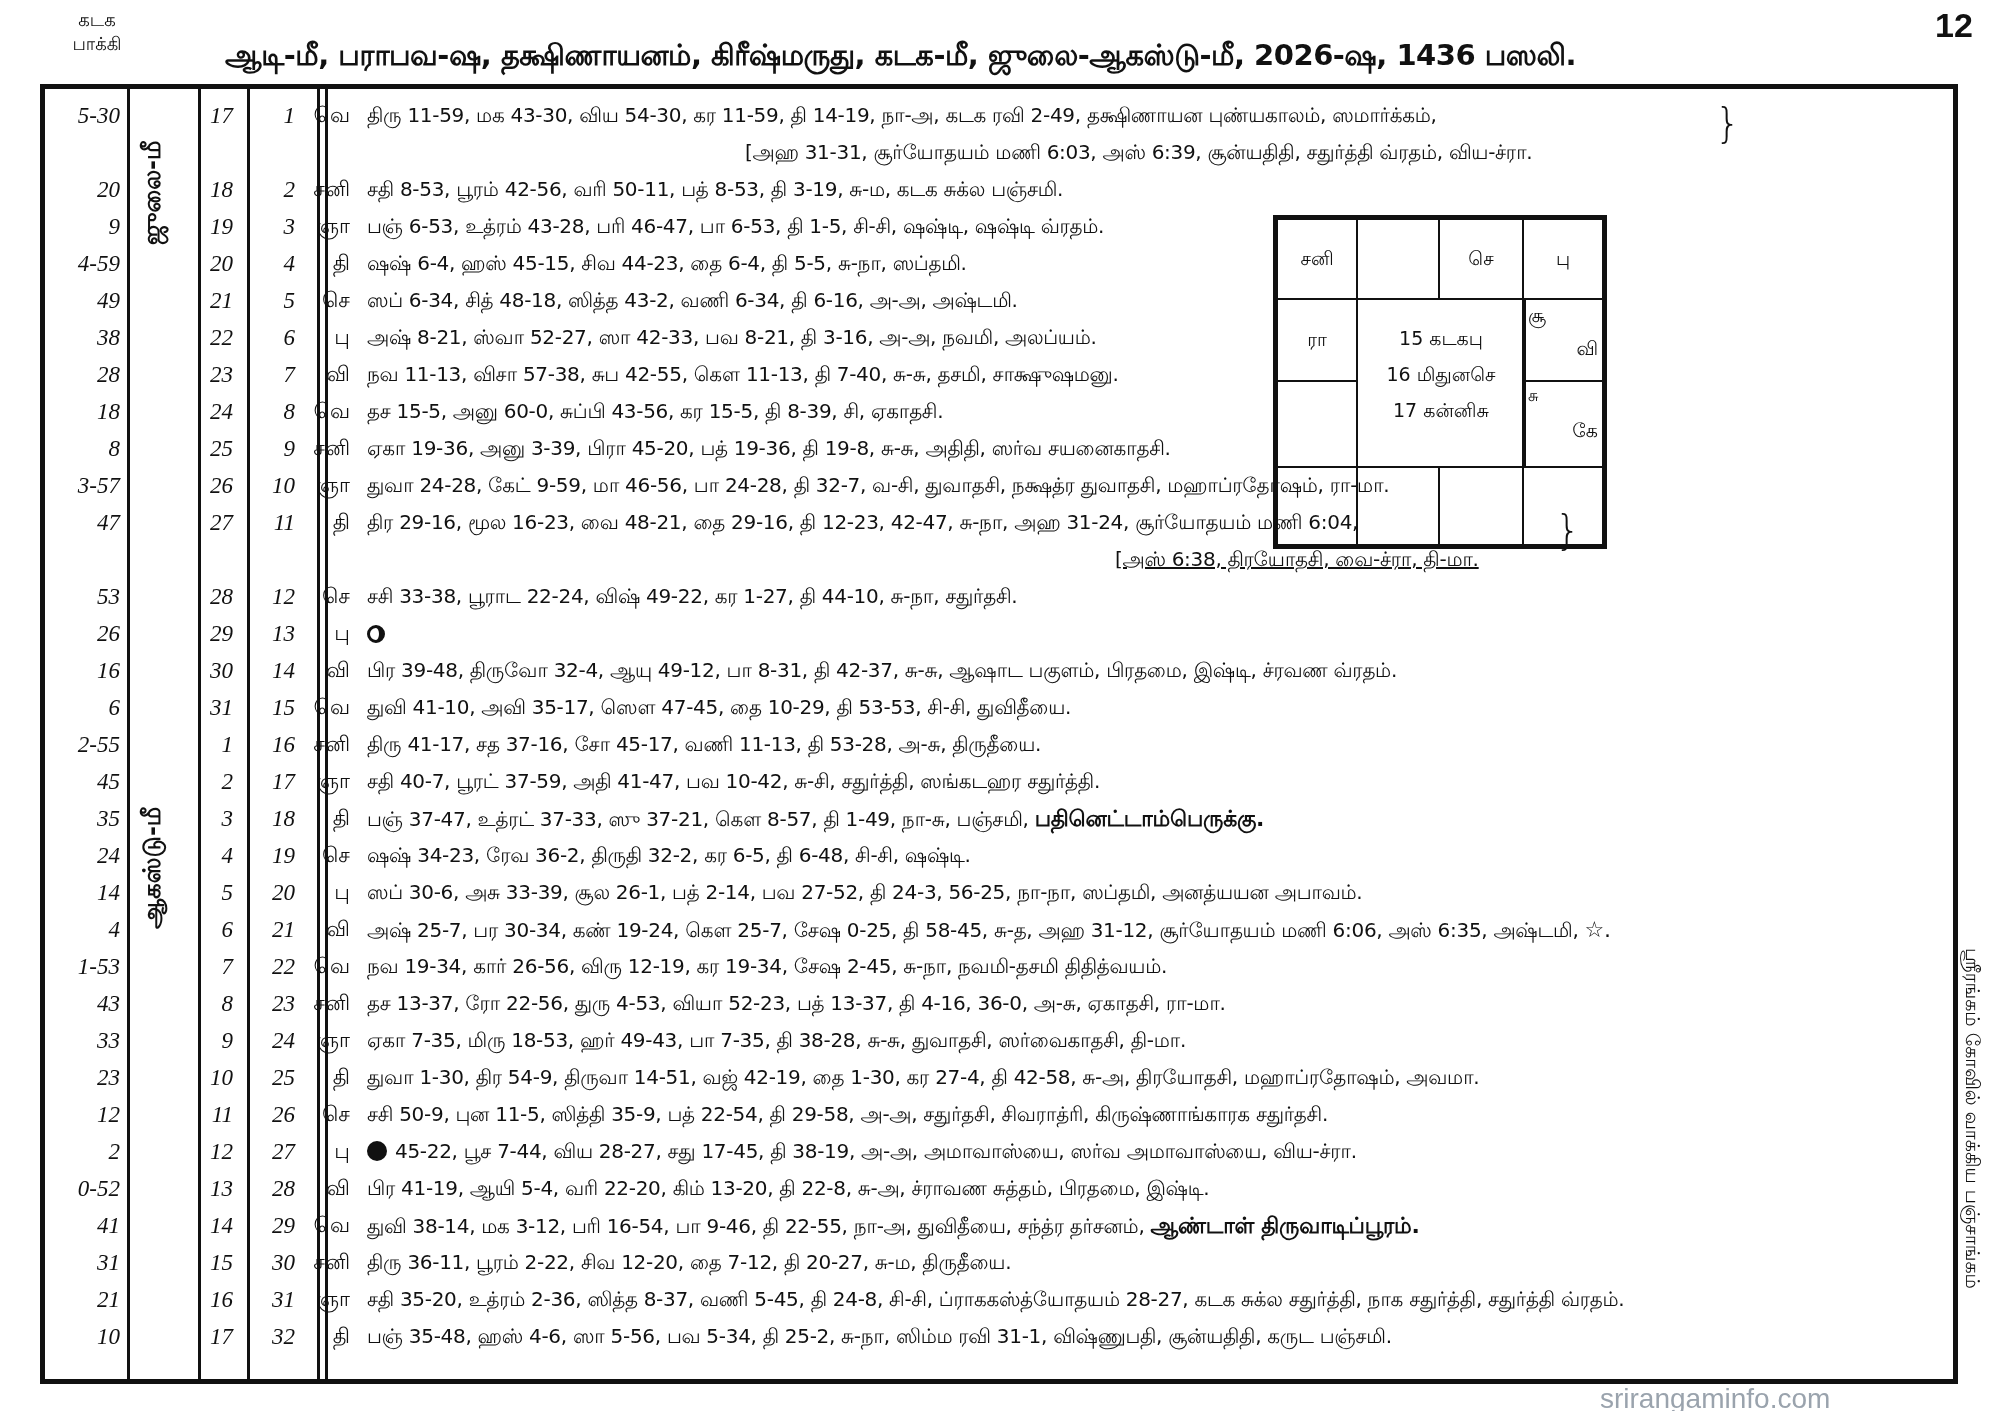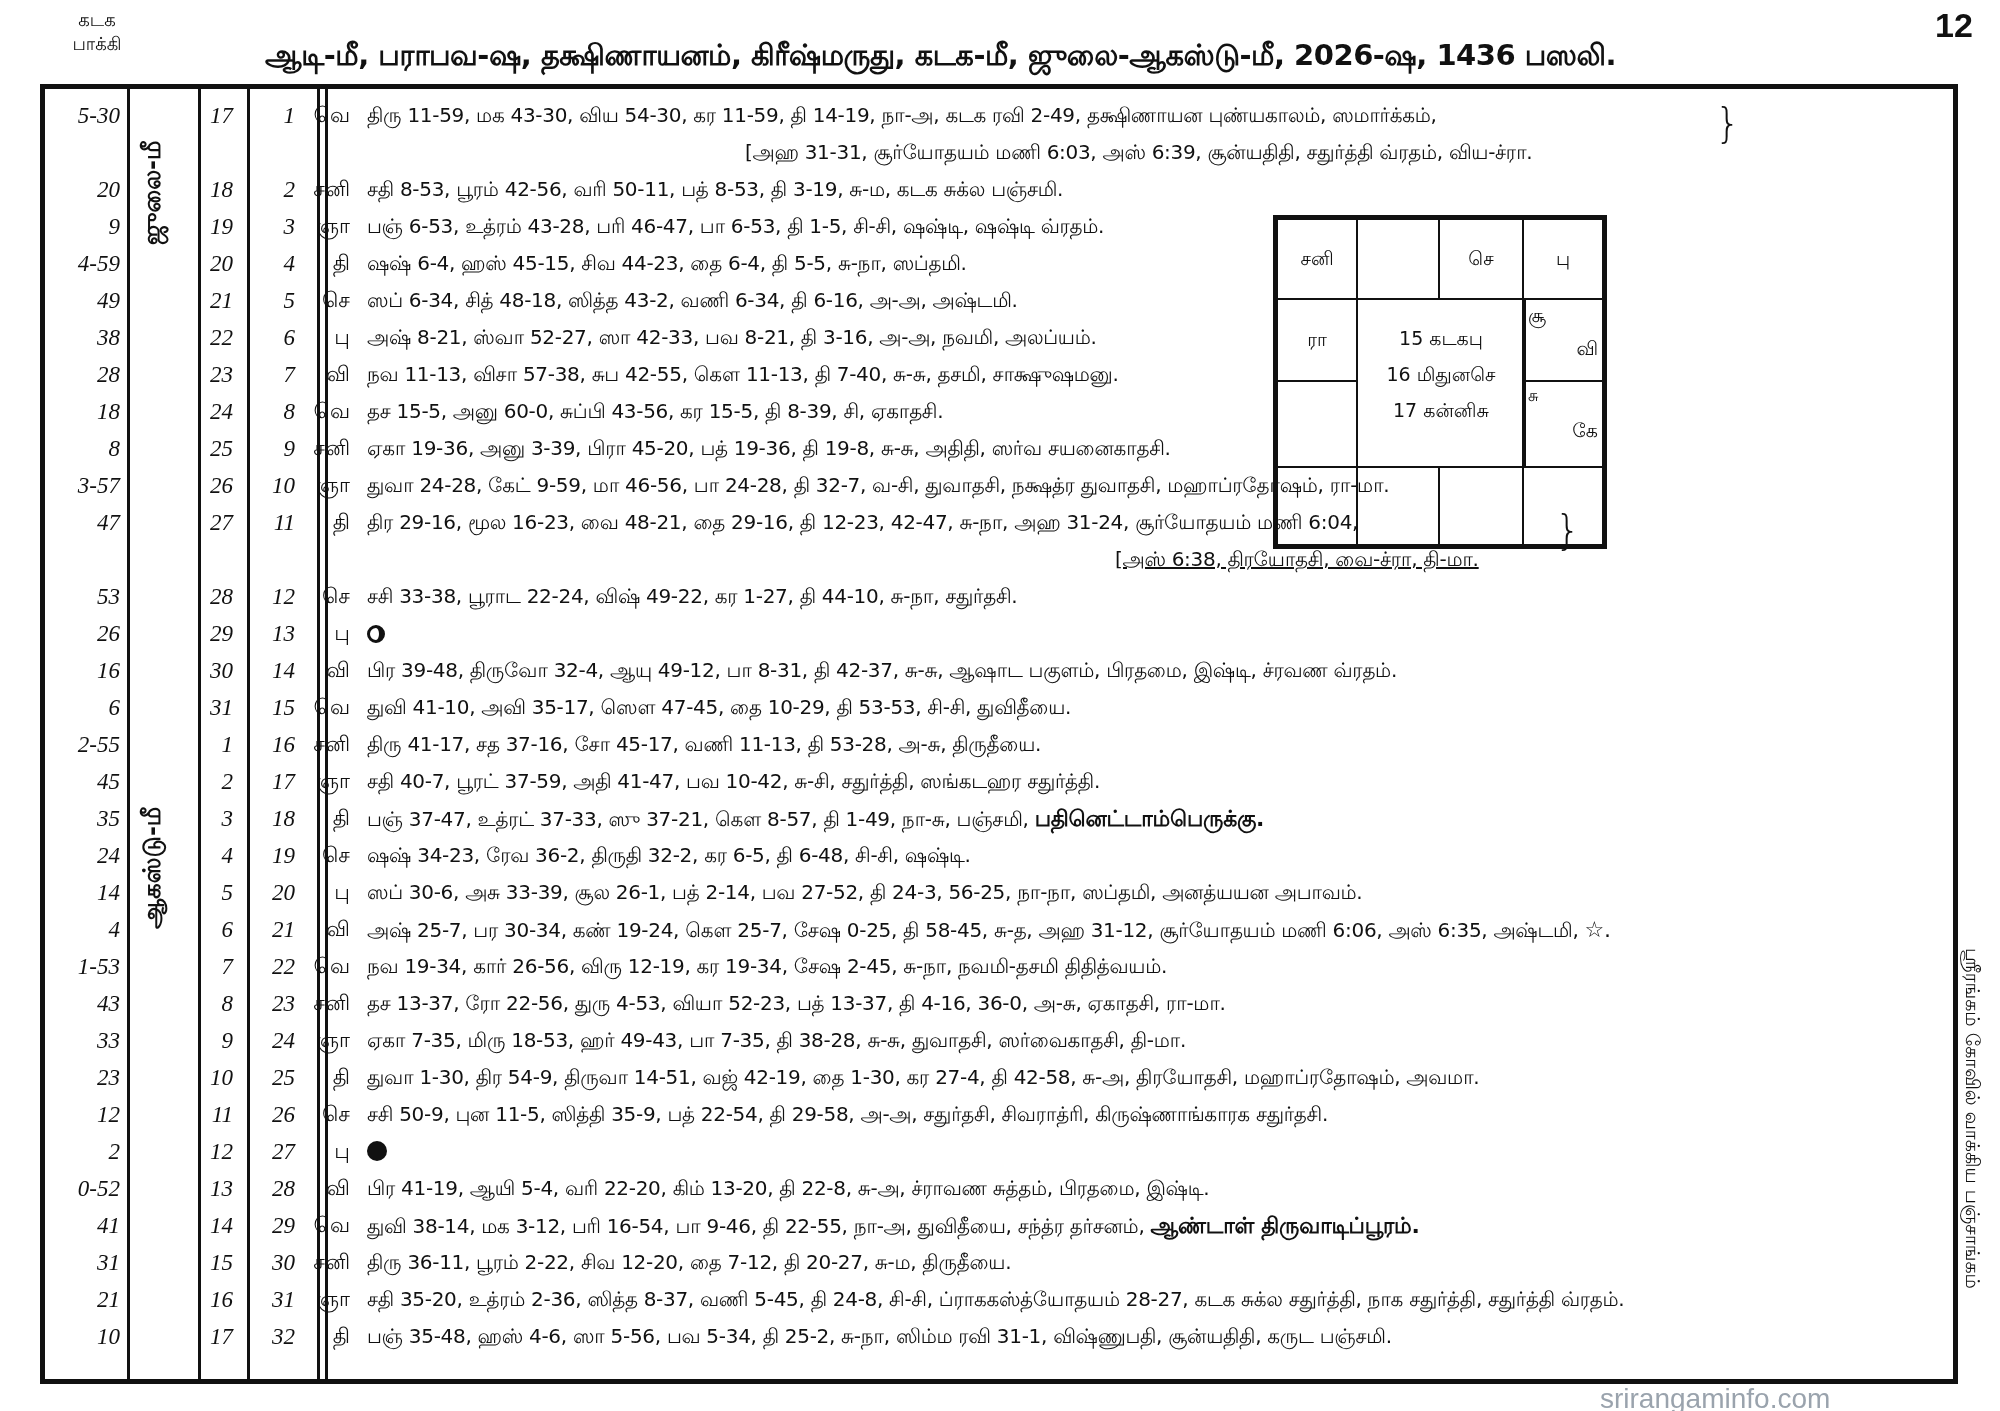--- a/index.html
+++ b/index.html
@@ -3,21 +3,21 @@
 <meta charset="utf-8">
 <style>
   html, body { margin: 0; padding: 0; background: #ffffff; }
   body { width: 2000px; height: 1411px; position: relative; overflow: hidden;
          font-family: "DejaVu Sans", "Liberation Sans", sans-serif; color: #111; }
   .page-number { position: absolute; left: 1935px; top: 6px; font-size: 34px; font-weight: bold;
                  font-family: "Liberation Sans", sans-serif; }
   .remaining-label { position: absolute; left: 52px; top: 8px; width: 90px; text-align: center;
                      font-size: 18px; line-height: 24px; }
   .header-title { position: absolute; left: 225px; top: 38px; font-size: 29px; font-weight: bold;
-                  white-space: nowrap; letter-spacing: -0.5px; margin-left: 40px; }
+                  white-space: nowrap; letter-spacing: -0.5px; }
   .frame { position: absolute; left: 40px; top: 84px; width: 1918px; height: 1300px;
            border: 5px solid #111; box-sizing: border-box; }
   .col-line { position: absolute; top: 0; bottom: 0; border-left: 3px solid #111; }
   .row { position: absolute; left: 0; height: 37px; display: block; }
   .cell { position: absolute; top: 0; height: 37px; line-height: 37px; font-size: 23px;
           white-space: nowrap; }
   .c-rem { left: 0; width: 75px; text-align: right; font-family: "Liberation Serif", serif; font-style: italic; }
   .c-gdate { left: 90px; width: 98px; text-align: right; font-family: "Liberation Serif", serif; font-style: italic; }
   .c-tdate { left: 200px; width: 50px; text-align: right; font-family: "Liberation Serif", serif; font-style: italic; }
   .c-day { left: 255px; width: 50px; text-align: right; font-size: 21px; }
@@ -254,21 +254,21 @@
         <div class="cell c-gdate">11</div>
         <div class="cell c-tdate">26</div>
         <div class="cell c-day">செ</div>
         <div class="cell c-desc"><span>சசி 50-9, புன 11-5, ஸித்தி 35-9, பத் 22-54, தி 29-58, அ-அ, சதுர்தசி, சிவராத்ரி, கிருஷ்ணாங்காரக சதுர்தசி.</span></div>
       </div>
       <div class="row" style="top: 1044px;">
         <div class="cell c-rem">2</div>
         <div class="cell c-gdate">12</div>
         <div class="cell c-tdate">27</div>
         <div class="cell c-day">பு</div>
-        <div class="cell c-desc"><span class="moon-new"></span></div>
+        <div class="cell c-desc"><span class="moon-new"></span><span>45-22, பூச 7-44, விய 28-27, சது 17-45, தி 38-19, அ-அ, அமாவாஸ்யை, ஸர்வ அமாவாஸ்யை, விய-ச்ரா.</span></div>
       </div>
       <div class="row" style="top: 1081px;">
         <div class="cell c-rem">0-52</div>
         <div class="cell c-gdate">13</div>
         <div class="cell c-tdate">28</div>
         <div class="cell c-day">வி</div>
         <div class="cell c-desc"><span>பிர 41-19, ஆயி 5-4, வரி 22-20, கிம் 13-20, தி 22-8, சு-அ, ச்ராவண சுத்தம், பிரதமை, இஷ்டி.</span></div>
       </div>
       <div class="row" style="top: 1118px;">
         <div class="cell c-rem">41</div>

